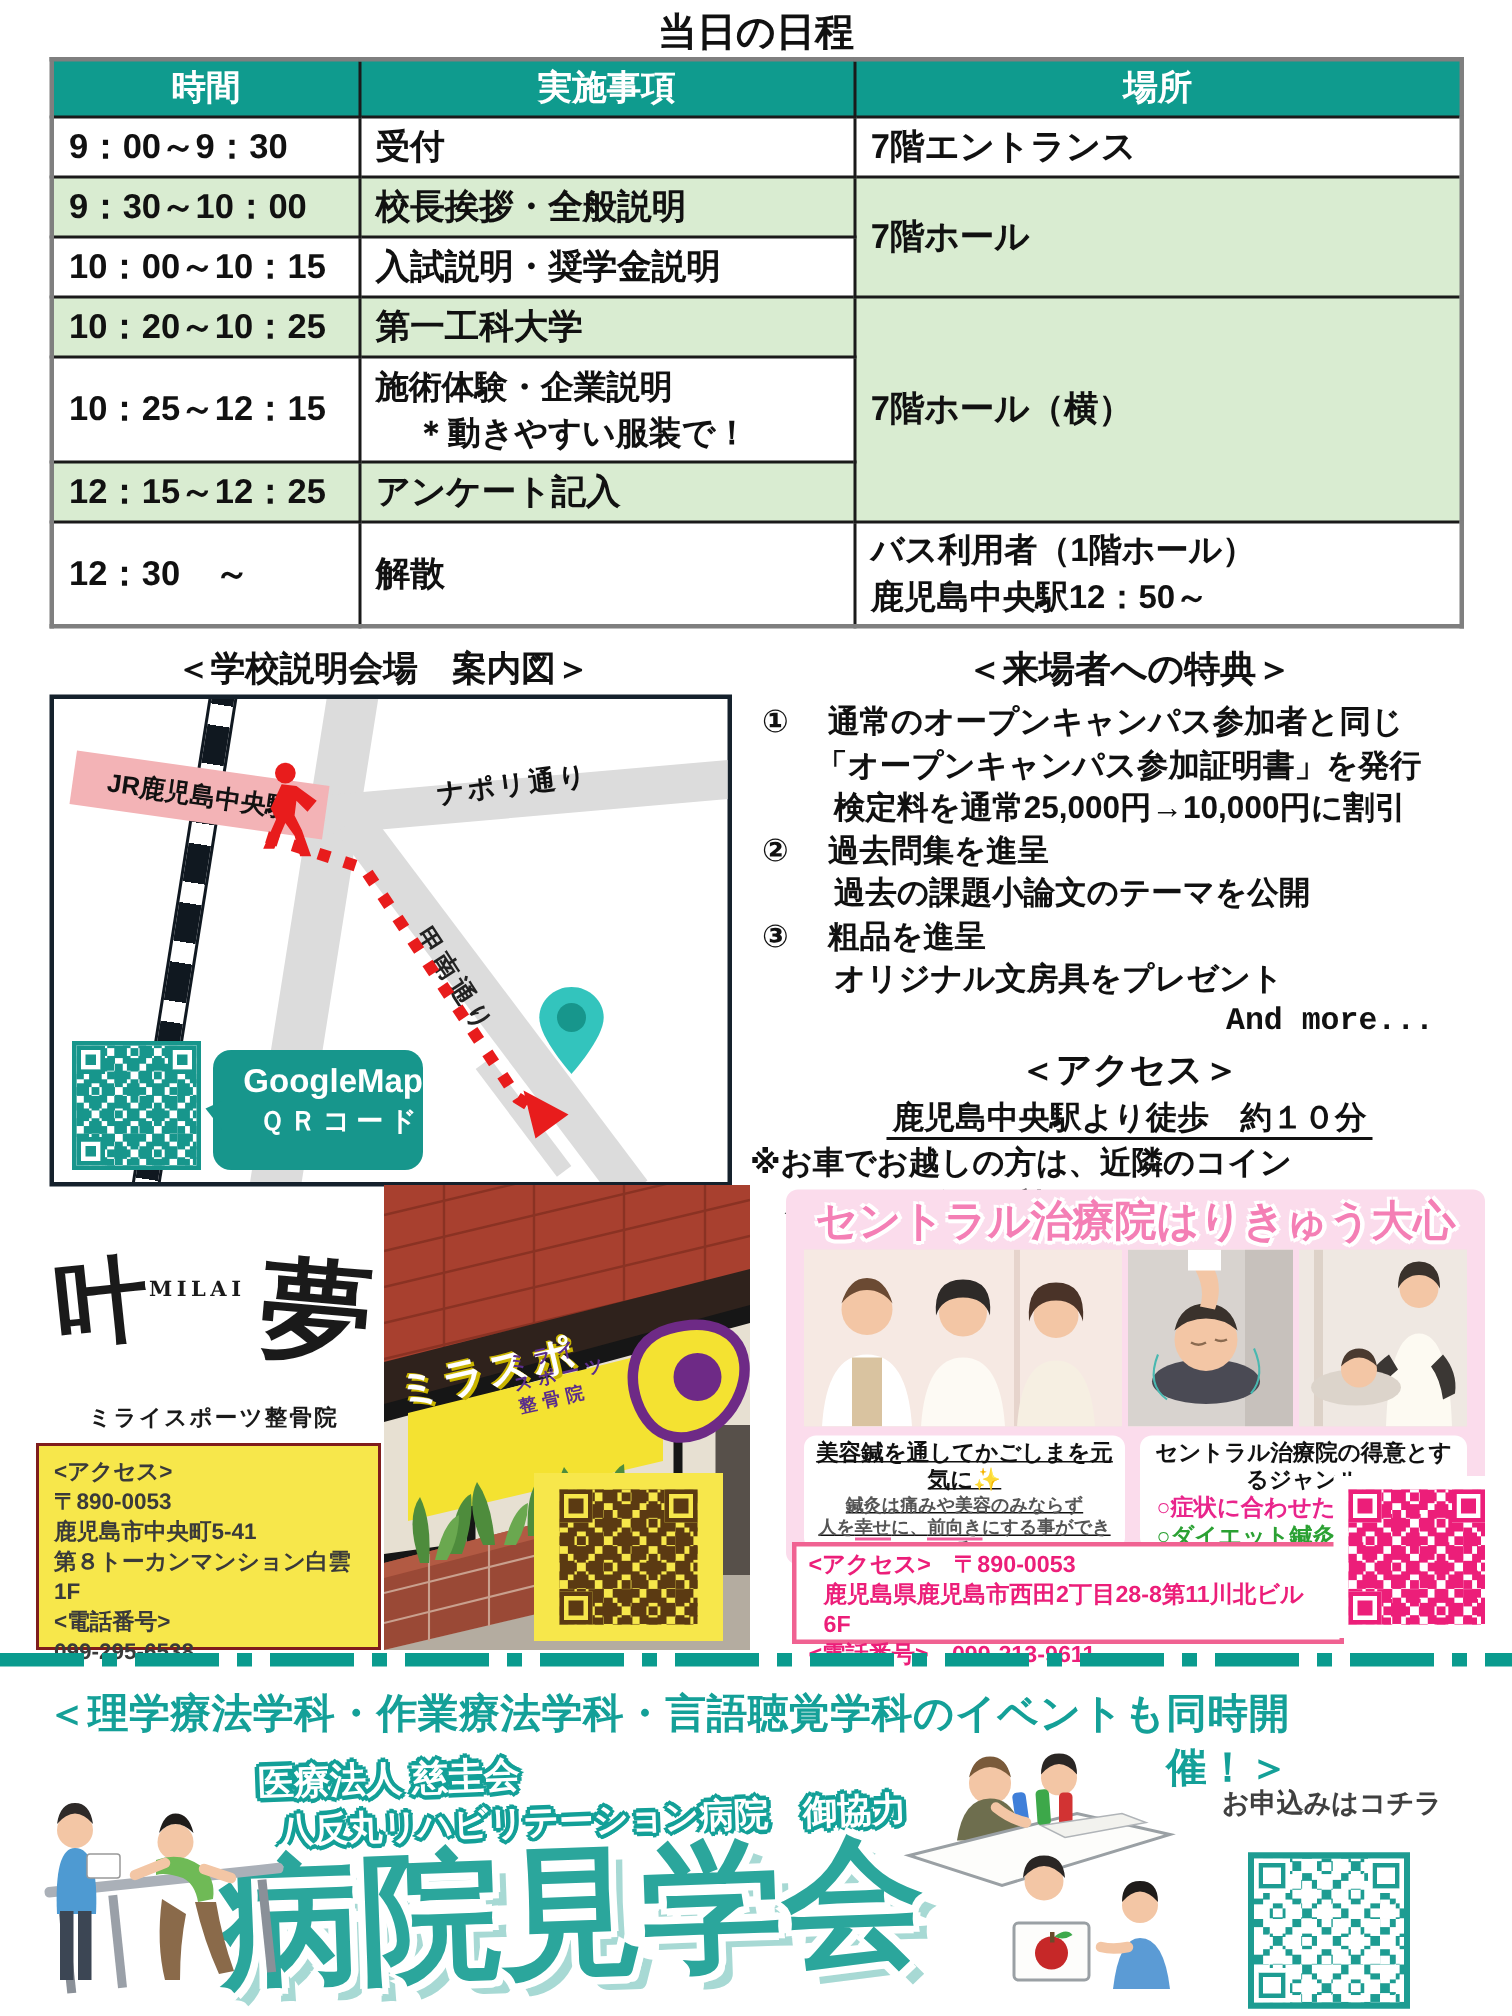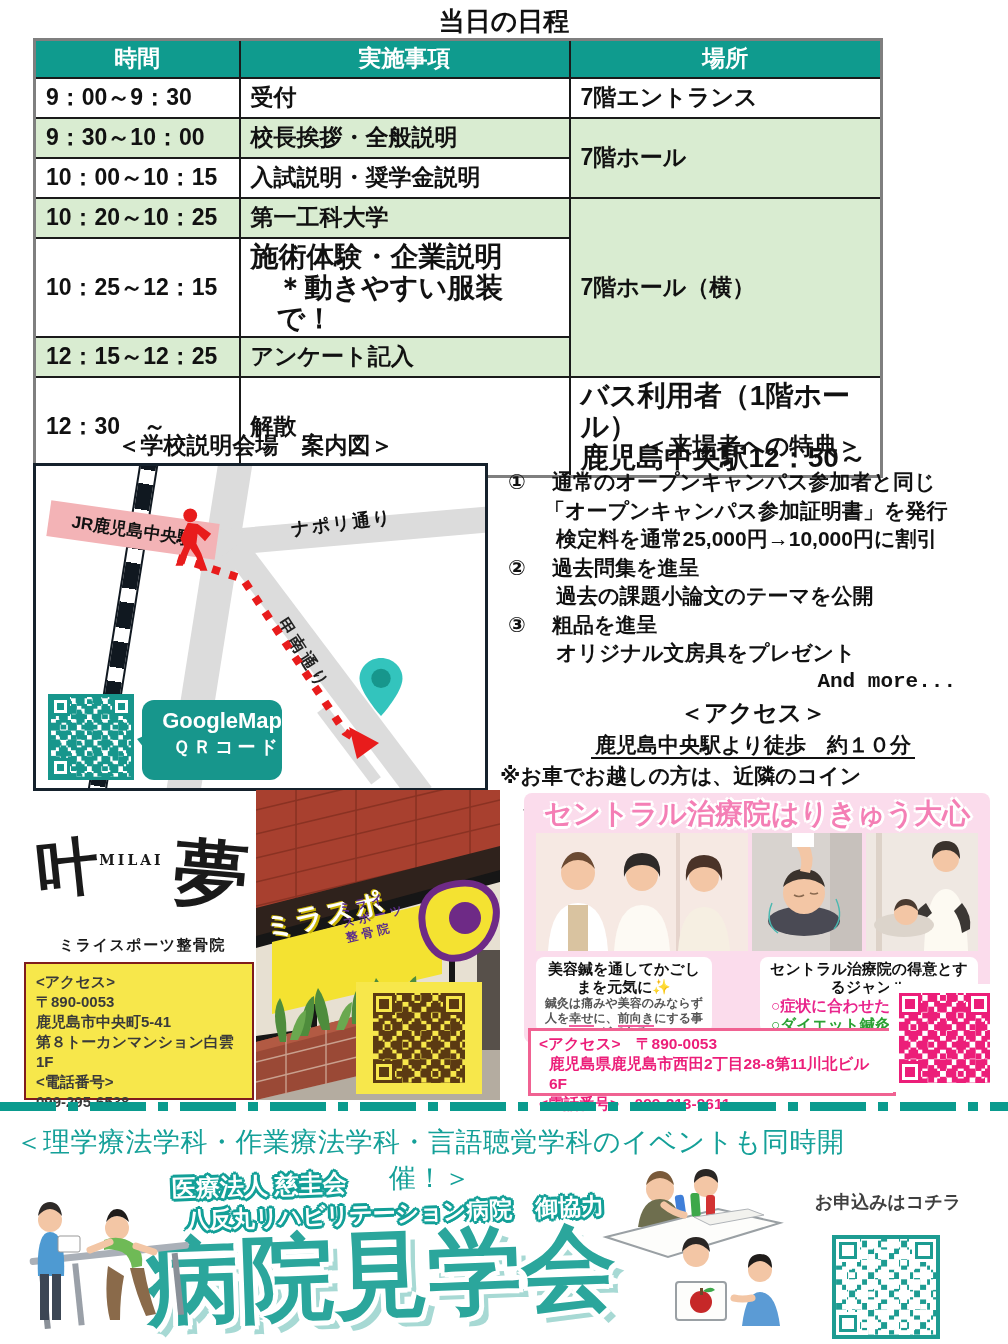--- a/index.html
+++ b/index.html
@@ -3,27 +3,27 @@
 <meta charset="utf-8">
 <style>
   html,body{margin:0;padding:0;background:#fff;}
   #page{position:relative;width:1008px;height:1344px;background:#fff;overflow:hidden;
         font-family:"Liberation Sans","DejaVu Sans",sans-serif;color:#111;}
   .abs{position:absolute;}
   .ctr{text-align:center;}
   .b{font-weight:bold;}
 
   
-  #sched{border-collapse:collapse;table-layout:fixed;width:850px;border:3px solid #7f7f7f;}
+  #sched{border-collapse:collapse;table-layout:fixed;width:943px;border:3px solid #7f7f7f;}
   #sched th,#sched td{border:2px solid #1a1a1a;padding:2px 10px;font-weight:bold;font-size:23px;color:#111;}
   #sched th{background:#0f9b8e;color:#fff;text-align:center;font-size:23px;}
   #sched td.g{background:#d9ecd1;}
   #sched td{background:#fff;vertical-align:middle;}
   #sched .ind{padding-left:26px;}
-  .two{line-height:31px;font-size:28px;}
+  .two{line-height:31px;font-size:22px;}
 
   
   #map{left:33px;top:463px;width:449px;height:322px;border:3px solid #15212c;background:#fff;overflow:hidden;}
   .road{position:absolute;background:#dcdcdc;}
   #rail{position:absolute;left:76px;top:-24px;width:15px;height:390px;
         background:repeating-linear-gradient(to bottom,#101820 0 26px,#fff 26px 40px);
         border-left:2px solid #101820;border-right:2px solid #101820;transform:rotate(9deg);}
   #station{position:absolute;left:12px;top:46px;width:170px;height:36px;background:#f3b3b6;
            transform:rotate(8deg);display:flex;align-items:center;justify-content:center;
            font-weight:bold;font-size:17px;color:#111;}
@@ -96,21 +96,21 @@
   .c-pink{color:#e9258c;}.c-green{color:#2ba133;}.c-blue{color:#3b7be0;}
   .jitem{font-size:15.5px;font-weight:bold;line-height:19px;padding-left:6px;}
   #cacc{left:528px;top:1028px;width:368px;height:68px;background:#fff;border:3px solid #f06292;
         box-sizing:border-box;padding:3px 8px;color:#ec1e79;font-weight:bold;font-size:15.5px;line-height:20px;}
   #pinkqrpad{left:889px;top:984px;width:112px;height:108px;background:#fff;}
   #pinkqr{position:absolute;left:10px;top:9px;width:91px;height:90px;--fg:#ec1e79;--bg:#fff;}
 
   
   #divider{left:0;top:1102px;width:1008px;height:9px;
     background:repeating-linear-gradient(90deg,#0a9b8e 0 56px,transparent 56px 68px,#0a9b8e 68px 78px,transparent 78px 90px);}
-  #banner{top:1124px;left:0;width:860px;text-align:center;font-size:27px;font-weight:normal;color:#14a098;letter-spacing:0.5px;}
+  #banner{top:1124px;left:0;width:860px;text-align:right;font-size:27px;font-weight:bold;color:#14a098;letter-spacing:0.5px;}
   .orgline{position:absolute;font-weight:bold;color:#fff;white-space:nowrap;
     text-shadow:-2px -2px 0 #13a098,2px -2px 0 #13a098,-2px 2px 0 #13a098,2px 2px 0 #13a098,-3px 0 0 #13a098,3px 0 0 #13a098,0 -3px 0 #13a098,0 3px 0 #13a098;}
   #org1{left:172px;top:1170px;font-size:24px;transform:rotate(-2deg);}
   #org2{left:186px;top:1198px;font-size:23px;transform:rotate(-2deg);}
   #event{left:146px;top:1212px;font-size:94px;font-weight:bold;color:#2ba69c;transform:rotate(-2deg);white-space:nowrap;
     text-shadow:-4px -4px 0 #fff,4px -4px 0 #fff,-4px 4px 0 #fff,4px 4px 0 #fff,-5px 0 0 #fff,5px 0 0 #fff,0 -5px 0 #fff,0 5px 0 #fff,9px 9px 0 #a7d9d4;}
   #apply{left:770px;top:1190px;width:236px;text-align:center;font-size:18px;font-weight:bold;color:#404040;}
   #applyqr{left:832px;top:1235px;width:108px;height:104px;--fg:#ffffff;--bg:#1d9c92;border:4px solid #1d9c92;box-sizing:border-box;}
 </style>
 </head>
@@ -359,21 +359,21 @@
         <path d="M66 26 q0 -18 14 -18 q14 0 14 18 q-5 -9 -14 -9 q-9 0 -14 9Z" fill="#3a322c"></path>
         <path d="M58 118 q2 -62 22 -62 q20 0 22 62 Z" fill="#fdfaf2"></path>
         <path d="M60 70 q-14 10 -18 24 l8 6 q8 -14 16 -20Z" fill="#3b3734"></path>
         <path d="M96 70 q10 12 8 26 l-8 4 q-2 -14 -8 -22Z" fill="#3b3734"></path>
         <ellipse cx="38" cy="92" rx="30" ry="12" fill="#dcd4cb"></ellipse>
         <circle cx="40" cy="80" r="12" fill="#f3c6a5"></circle>
         <path d="M28 78 q2 -12 12 -12 q10 0 12 12 q-6 -6 -12 -6 q-6 0 -12 6Z" fill="#4a3a30"></path>
       </svg>
     </div>
 
-    <div class="card" style="left:12px;width:176px;">
+    <div class="card" style="left:12px;width:214px;text-decoration:underline;">
       <div class="ct">美容鍼を通してかごしまを元気に✨</div>
       <div class="cl">鍼灸は痛みや美容のみならず</div>
       <div class="cl"><span>人を</span><span class="u">幸せ</span><span>に、</span><span class="u">前向き</span><span>にする事ができる</span></div>
       <div class="cl"><span>『</span><span class="u">人が生まれる前～終末期まで携われ</span></div>
       <div class="cl"><span class="u">る</span><span>』汎用性の広い手段です。</span></div>
     </div>
 
     <div class="card" style="left:236px;width:218px;">
       <div class="ct">セントラル治療院の得意とするジャンル</div>
       <div class="jitem c-pink">○症状に合わせた美容鍼</div>

